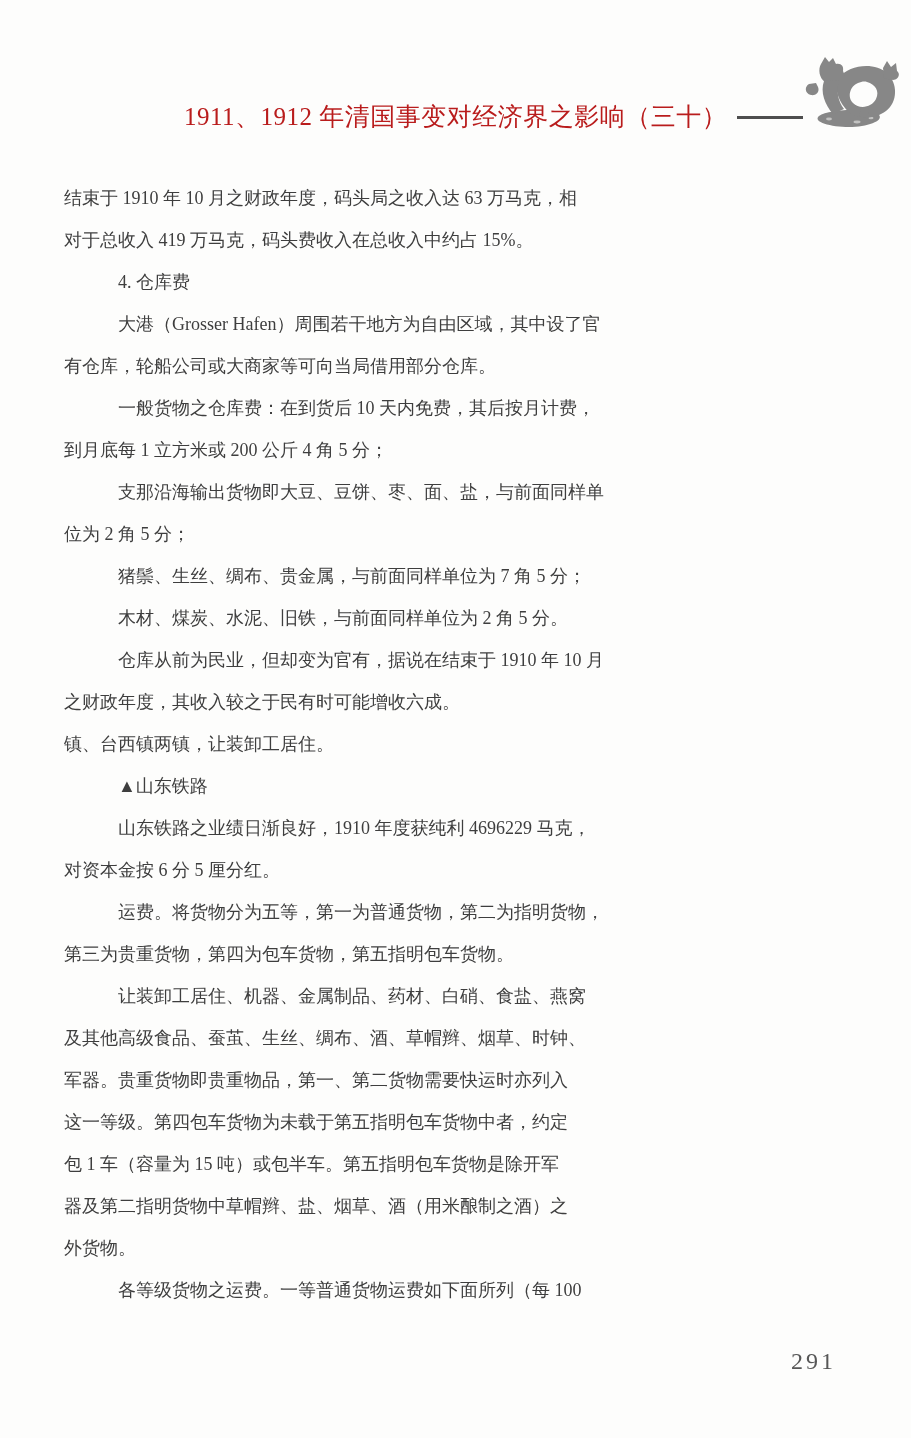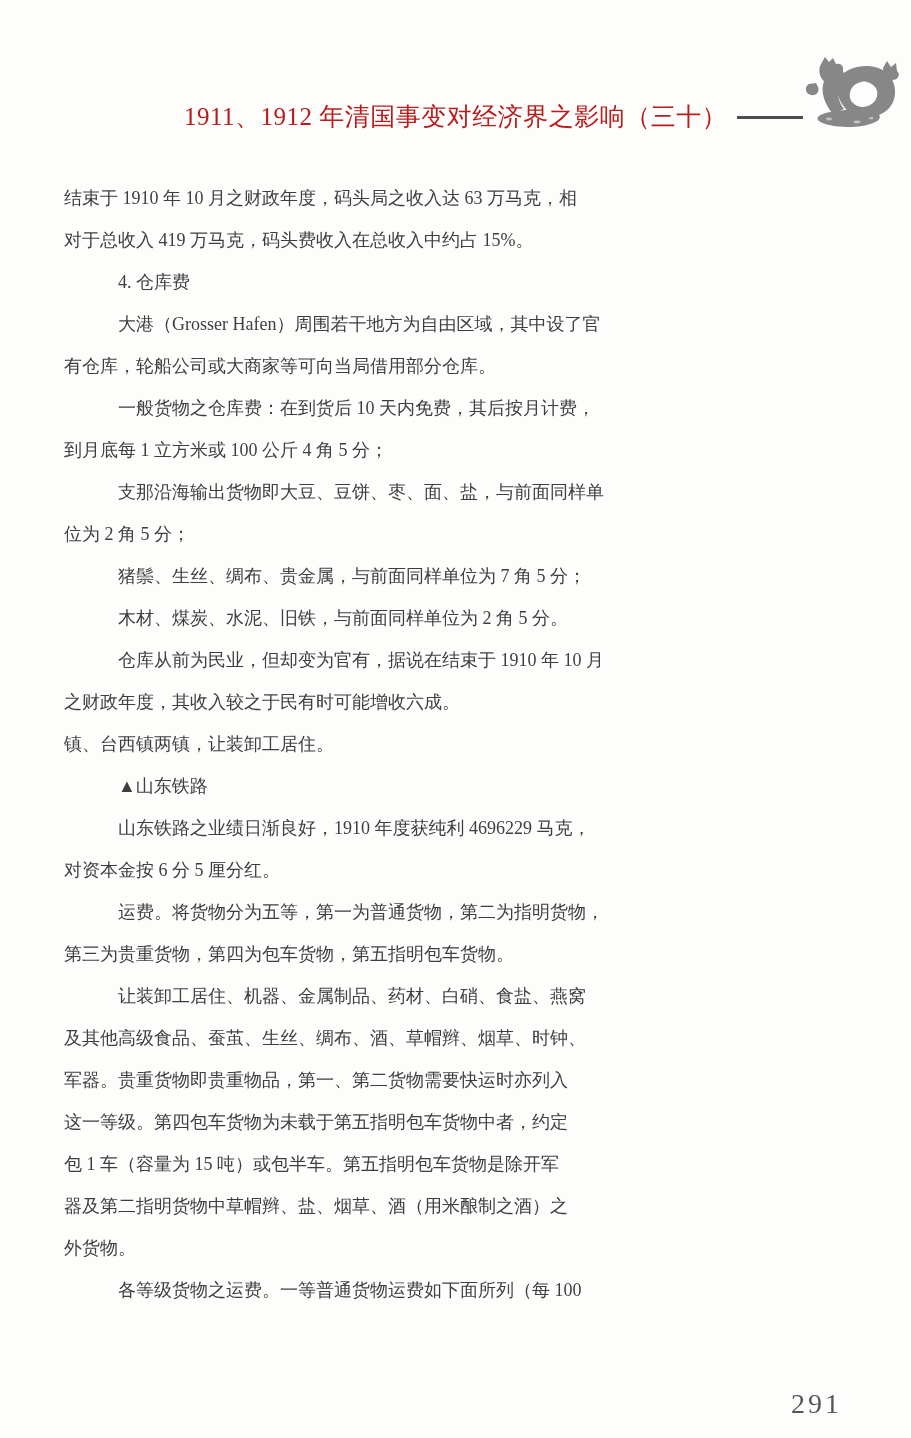--- a/index.html
+++ b/index.html
@@ -46,24 +46,23 @@
   .line {
     height: 42px;
     line-height: 42px;
     white-space: nowrap;
   }
   .line.indent { text-indent: 54px; }
   .page-number {
     position: absolute;
     left: 791px;
     top: 1348px;
-    font-size: 28px;
+    font-size: 24px;
     color: #575757;
     letter-spacing: 3px;
-    margin-top: 40px;
   }
 </style>
 </head>
 <body>
 
 <div class="page">
 
   <div class="header-title">1911、1912 年清国事变对经济界之影响（三十）</div>
 
   <div class="header-rule"></div>
@@ -98,21 +97,21 @@
       </div>
       <div>
         <div class="line indent">4. 仓库费</div>
       </div>
       <div>
         <div class="line indent">大港（Grosser Hafen）周围若干地方为自由区域，其中设了官</div>
         <div class="line">有仓库，轮船公司或大商家等可向当局借用部分仓库。</div>
       </div>
       <div>
         <div class="line indent">一般货物之仓库费：在到货后 10 天内免费，其后按月计费，</div>
-        <div class="line">到月底每 1 立方米或 100 公斤 4 角 5 分；</div>
+        <div class="line">到月底每 1 立方米或 200 公斤 4 角 5 分；</div>
       </div>
       <div>
         <div class="line indent">支那沿海输出货物即大豆、豆饼、枣、面、盐，与前面同样单</div>
         <div class="line">位为 2 角 5 分；</div>
       </div>
       <div>
         <div class="line indent">猪鬃、生丝、绸布、贵金属，与前面同样单位为 7 角 5 分；</div>
       </div>
       <div>
         <div class="line indent">木材、煤炭、水泥、旧铁，与前面同样单位为 2 角 5 分。</div>

